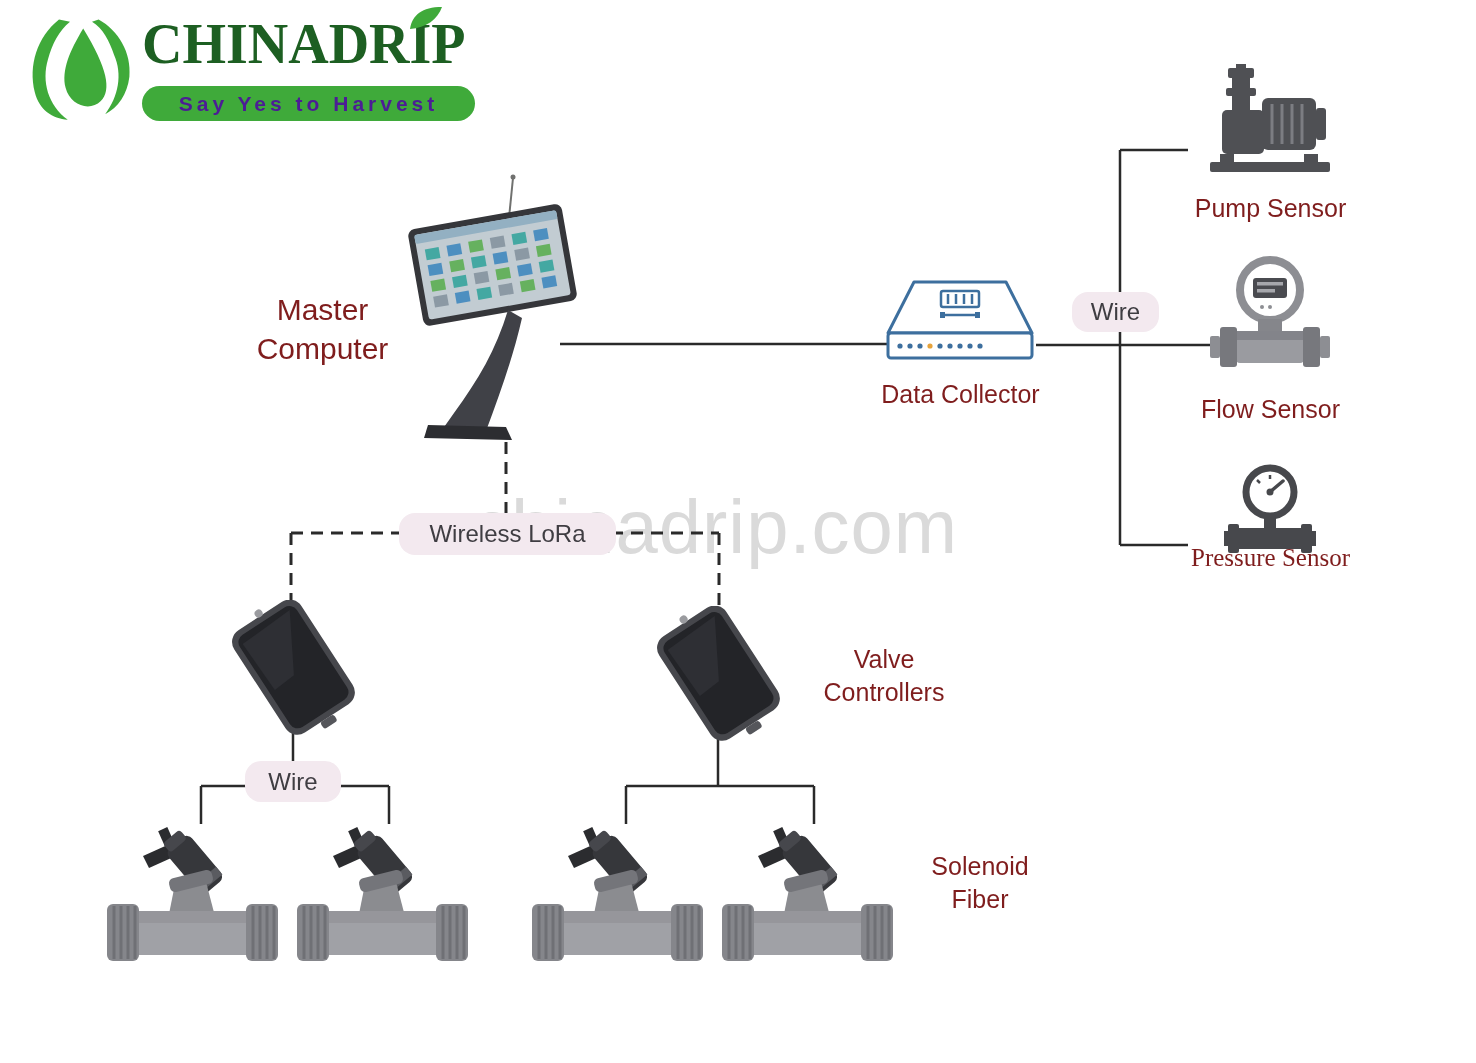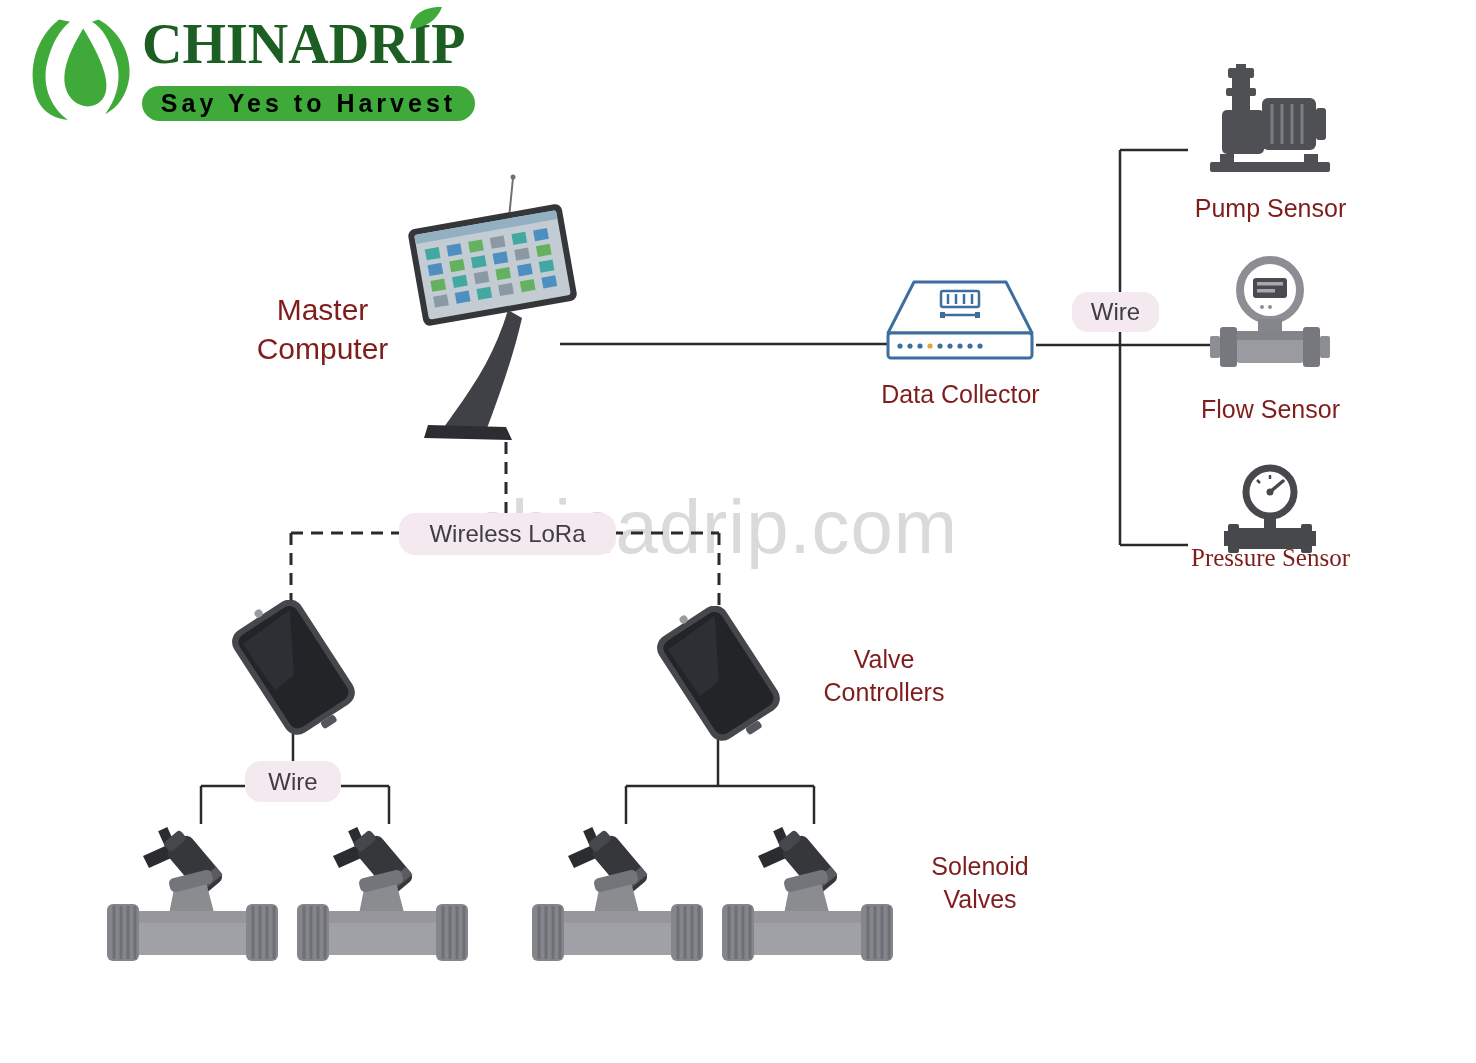--- a/index.html
+++ b/index.html
@@ -22,22 +22,22 @@
   .node-label {
     position:absolute; z-index:3; text-align:center; font-size:25px;
     font-weight:500; line-height:1.3; white-space:pre-line; color:#7f1d1d;
   }
   .logo-title {
     position:absolute; z-index:3; font-family:"Liberation Serif","DejaVu Serif",serif;
     font-weight:bold; font-size:56px; color:#1d5f22; line-height:1.1; white-space:nowrap;
   }
   .logo-banner {
     position:absolute; z-index:3; left:142px; top:86px; width:333px; height:35px;
-    background:#3faa3a; border-radius:18px; color:#000000; font-weight:bold;
-    font-size:25px; letter-spacing:4px; display:flex; align-items:center; justify-content:center;
+    background:#3faa3a; border-radius:18px; color:#4c1d95; font-weight:bold;
+    font-size:21px; letter-spacing:4px; display:flex; align-items:center; justify-content:center;
     white-space:nowrap;
   }
 </style>
 </head>
 <body>
 
 <div class="canvas">
 
   <div class="watermark" style="left:472px; top:483px;">chinadrip.com</div>
 
@@ -337,15 +337,15 @@
     <rect x="141" y="88" width="32" height="57" rx="6" fill="#85868b"></rect>
     <g stroke="#6f7075" stroke-width="3">
         <line x1="148" y1="90" x2="148" y2="143"></line>
         <line x1="155" y1="90" x2="155" y2="143"></line>
         <line x1="162" y1="90" x2="162" y2="143"></line>
         <line x1="169" y1="90" x2="169" y2="143"></line>
       </g>
   </svg>
 
   <div class="node-label" style="left:900px; top:850px; width:160px;">Solenoid
-Valves</div>
+Fiber</div>
 
 </div>
 
 </body></html>

